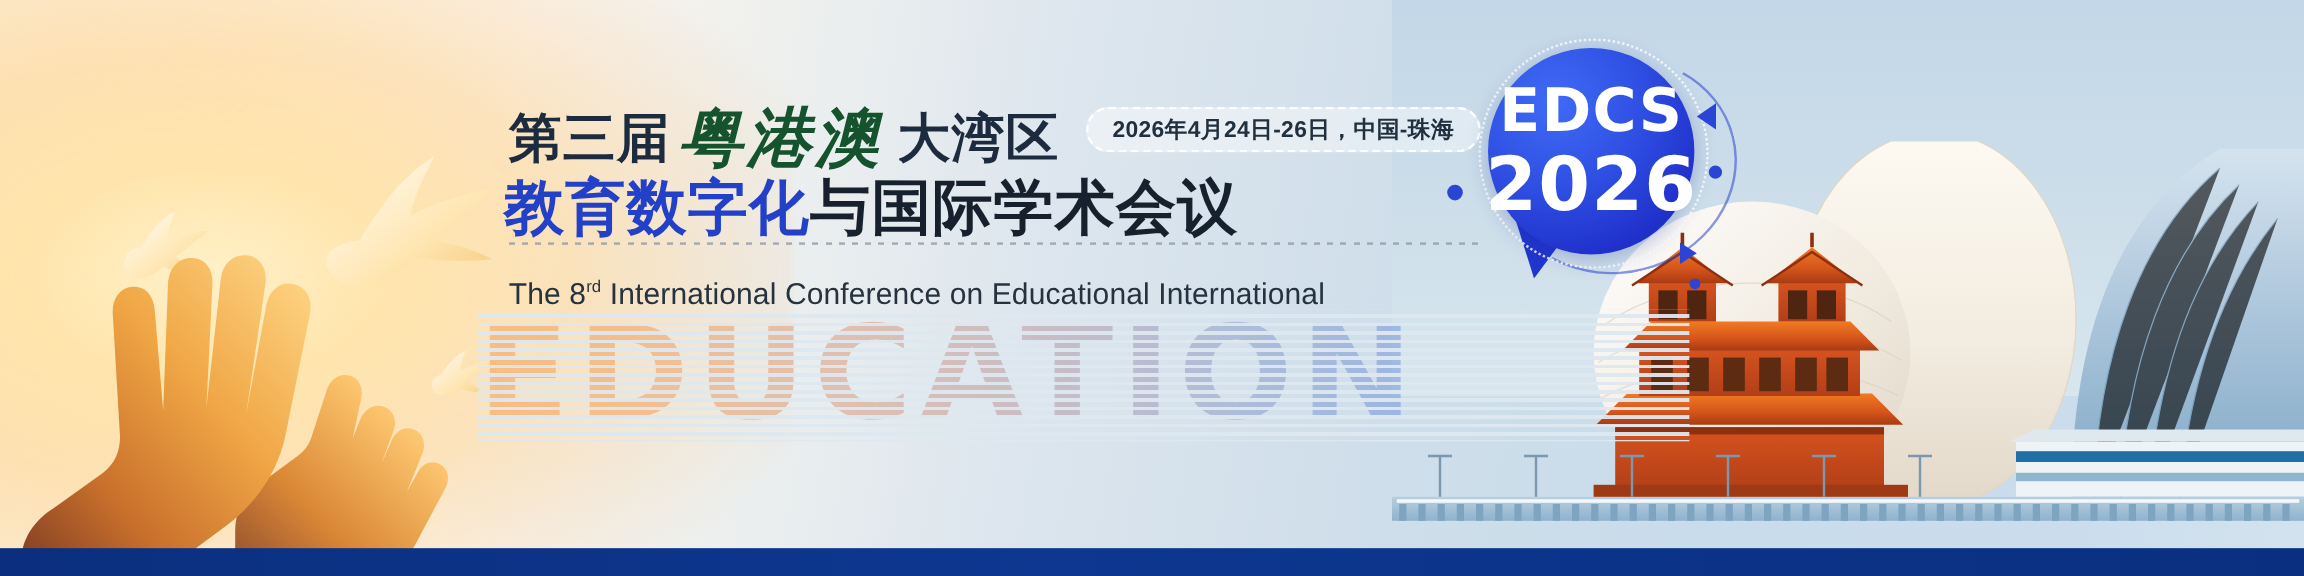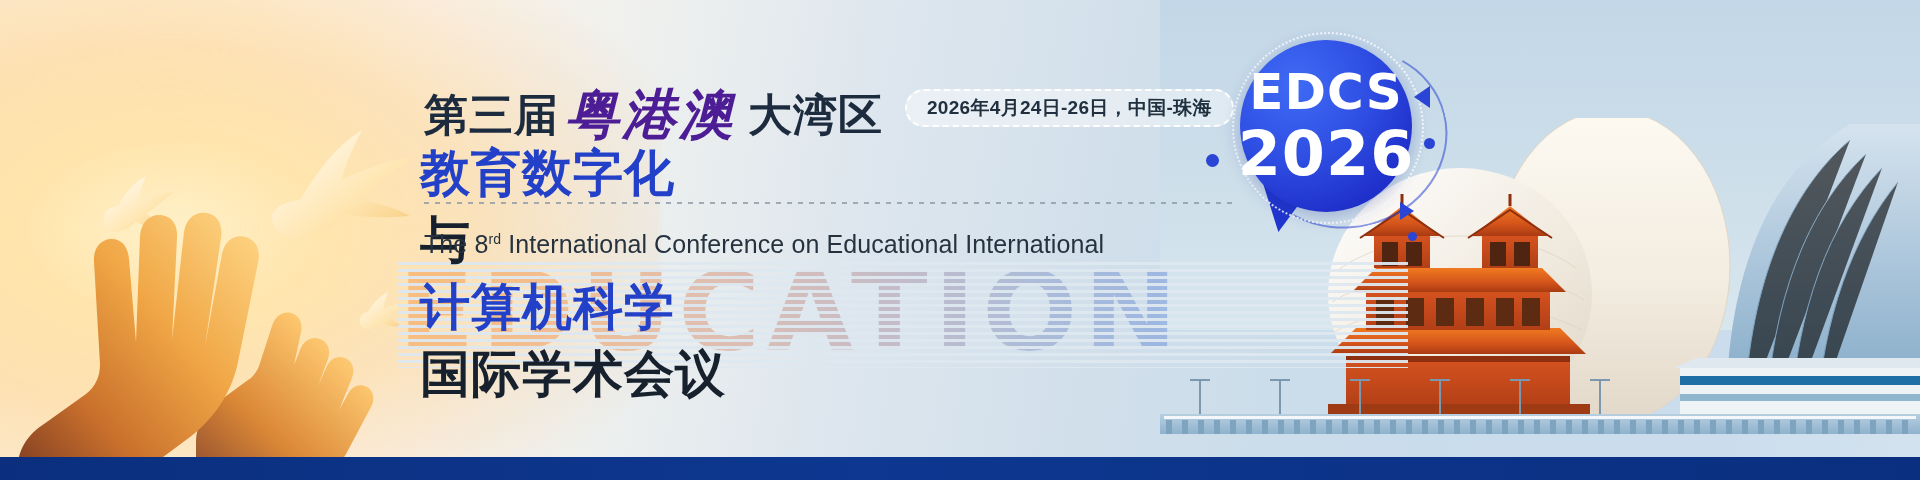--- a/index.html
+++ b/index.html
@@ -84,21 +84,21 @@
   .line1{
     position:absolute;left:424px;top:76px;
     display:flex;align-items:baseline;white-space:nowrap;
   }
   .l1-a,.l1-c{
     font-family:"DejaVu Sans","Liberation Sans",sans-serif;
     font-size:44px;font-weight:800;color:#1d2b3e;letter-spacing:1px;
   }
   .l1-b{
     font-family:"DejaVu Serif","Liberation Serif",serif;
-    font-size:54px;font-weight:700;color:#4c1d95;
+    font-size:54px;font-weight:700;color:#14532d;
     font-style:italic;letter-spacing:3px;
     margin:0 6px;position:relative;top:3px;
   }
   .l1-c{margin-left:6px;}
 
   .date-badge{
     position:absolute;left:905px;top:89px;
     height:38px;box-sizing:border-box;
     display:flex;align-items:center;
     padding:0 20px;
@@ -106,21 +106,21 @@
     border-radius:19px;
     background:rgba(255,255,255,.42);
     font-size:19px;font-weight:700;color:#20303f;
     white-space:nowrap;letter-spacing:.3px;
   }
 
   .line2{
     position:absolute;left:420px;top:140px;
     display:flex;align-items:baseline;white-space:nowrap;
     font-family:"DejaVu Sans","Liberation Sans",sans-serif;
-    font-size:50px;font-weight:800;letter-spacing:1px;flex-direction:column;
+    font-size:50px;font-weight:800;letter-spacing:1px;
   }
   .blue{color:#2340c8;}
   .dark{color:#17212e;}
 
   .dotline{
     position:absolute;left:424px;top:202px;width:810px;height:2px;
     background:repeating-linear-gradient(90deg,
       #8e9aa6 0px,#8e9aa6 5px,transparent 5px,transparent 11px);
     opacity:.8;
   }
@@ -436,21 +436,20 @@
       <span class="l1-a">第三届</span>
       <span class="l1-b">粤港澳</span>
       <span class="l1-c">大湾区</span>
     </div>
 
     <div class="date-badge">2026年4月24日-26日，中国-珠海</div>
 
     <div class="line2">
       <span class="blue">教育数字化</span>
       <span class="dark">与</span>
-      <span class="blue">计算机科学</span>
       <span class="dark">国际学术会议</span>
     </div>
 
     <div class="dotline"></div>
 
     <div class="sub">
       <span><span>The 8</span><span class="sup">rd</span><span> International Conference on Educational International</span></span>
     </div>
 
     <div class="logo-wrap">

